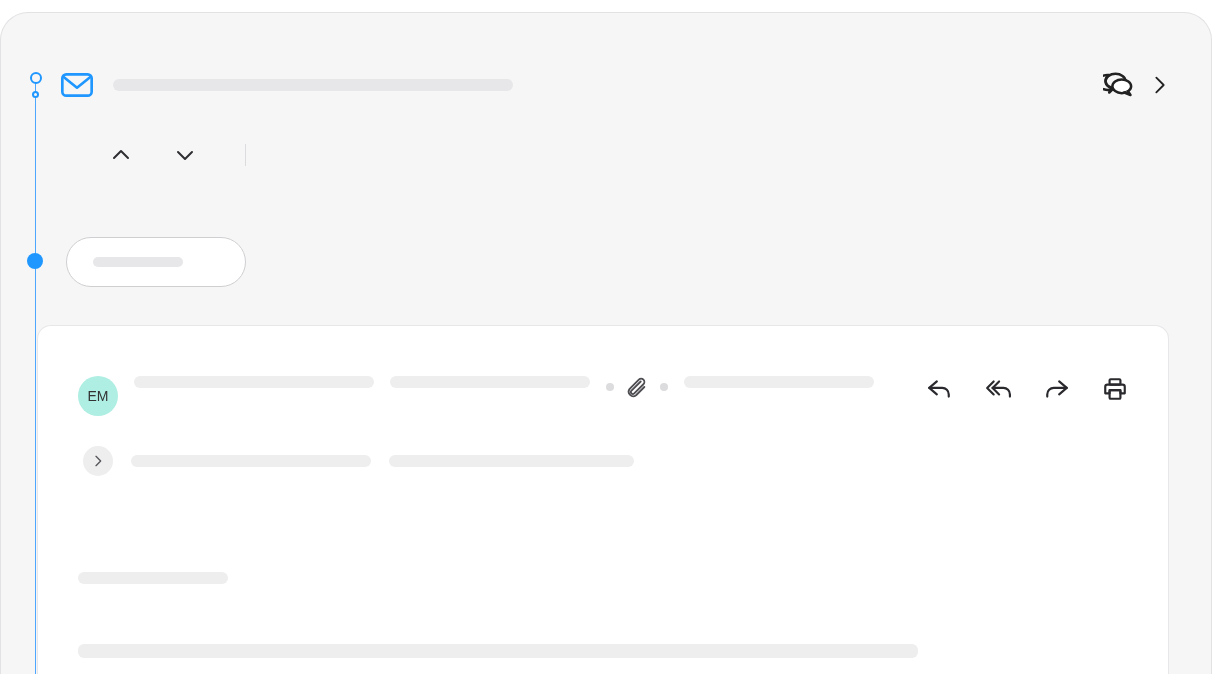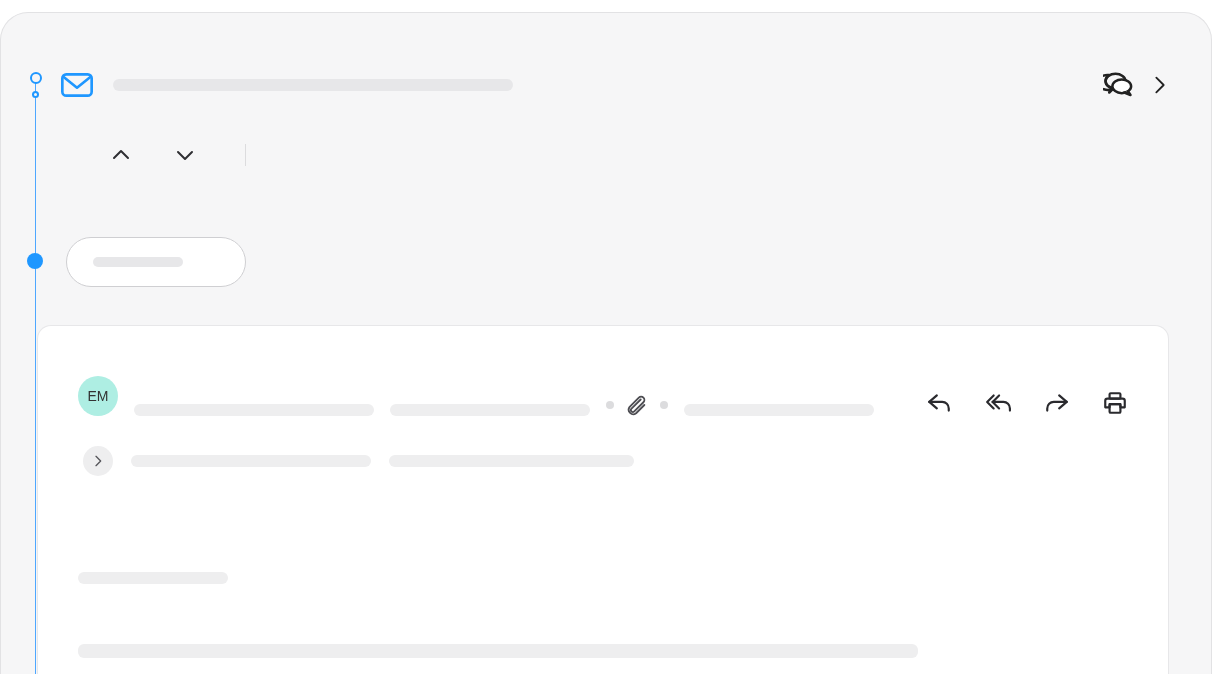--- a/index.html
+++ b/index.html
@@ -140,21 +140,21 @@
     bottom: 0;
     background: #fff;
     border: 1px solid #e7e7e9;
     border-top-left-radius: 14px;
     border-top-right-radius: 14px;
     border-bottom: none;
     padding: 50px 40px 0 40px;
   }
   .row1 {
     display: flex;
-    align-items: flex-end;
+    align-items: flex-start;
     gap: 16px;
   }
   .avatar {
     width: 40px; height:40px;
     border-radius: 50%;
     background: #aeeee3;
     color: #333;
     font-size: 14px;
     font-weight: 500;
     display:flex; align-items:center; justify-content:center;

